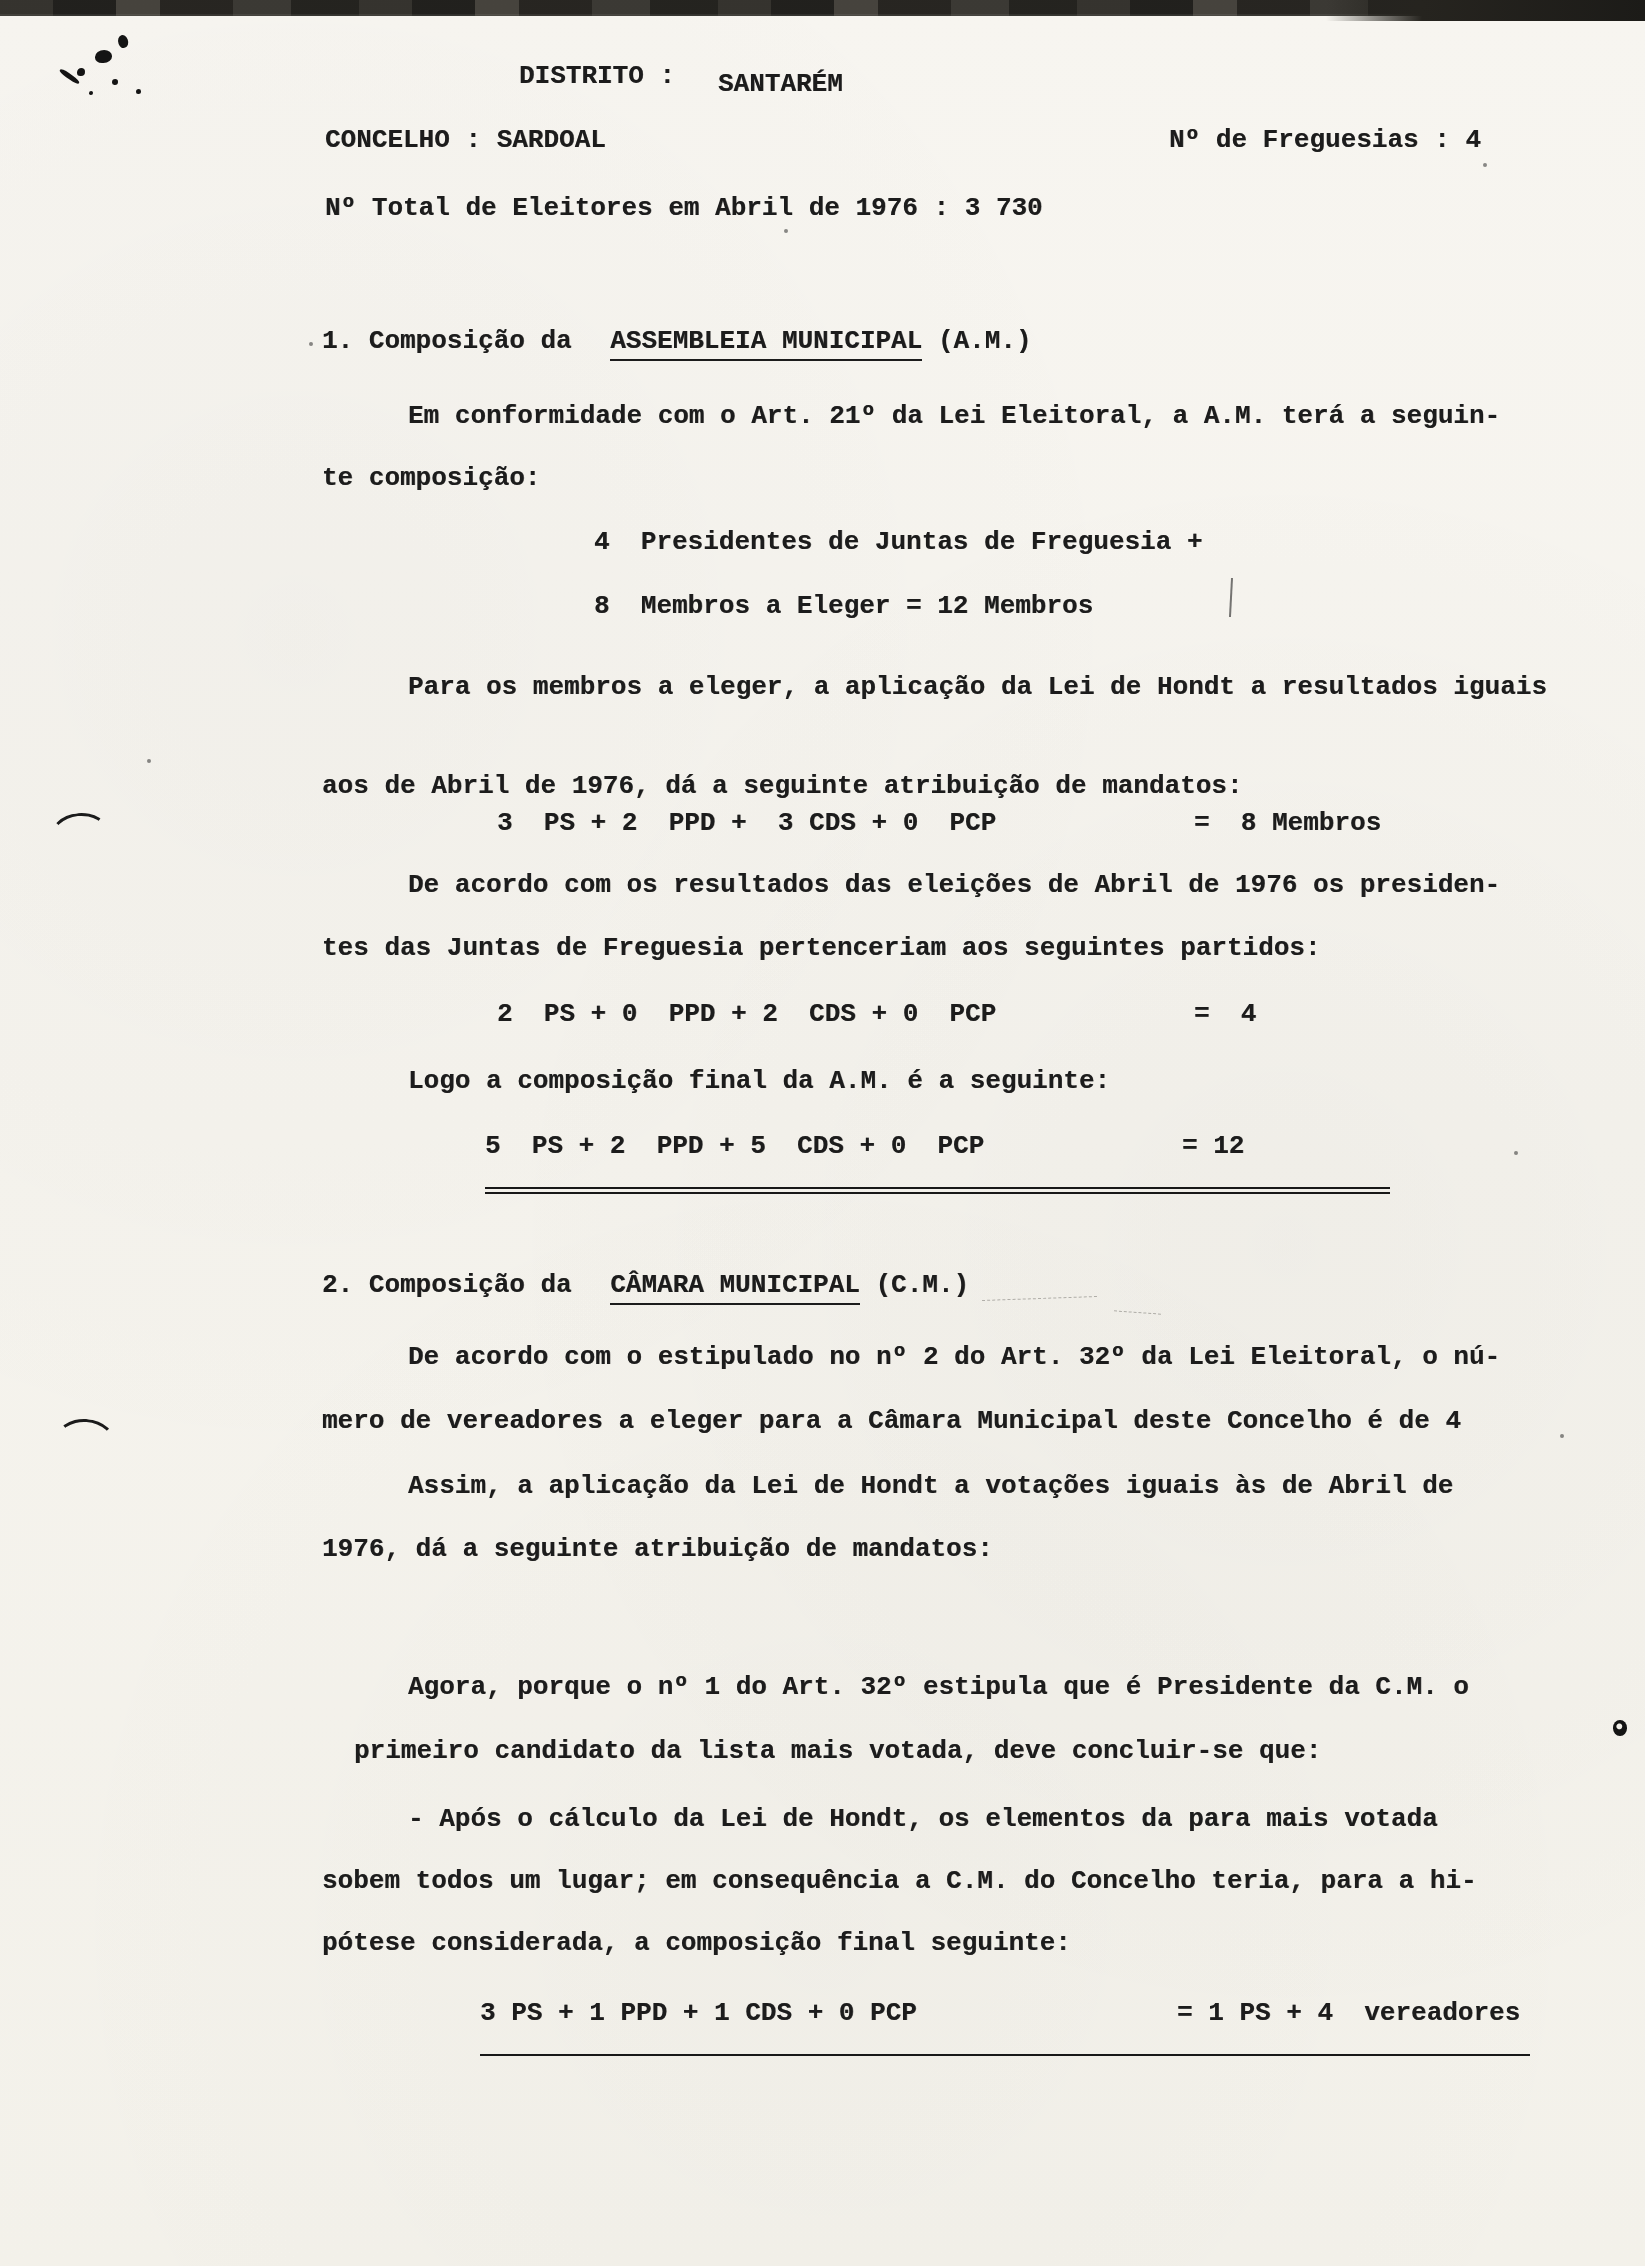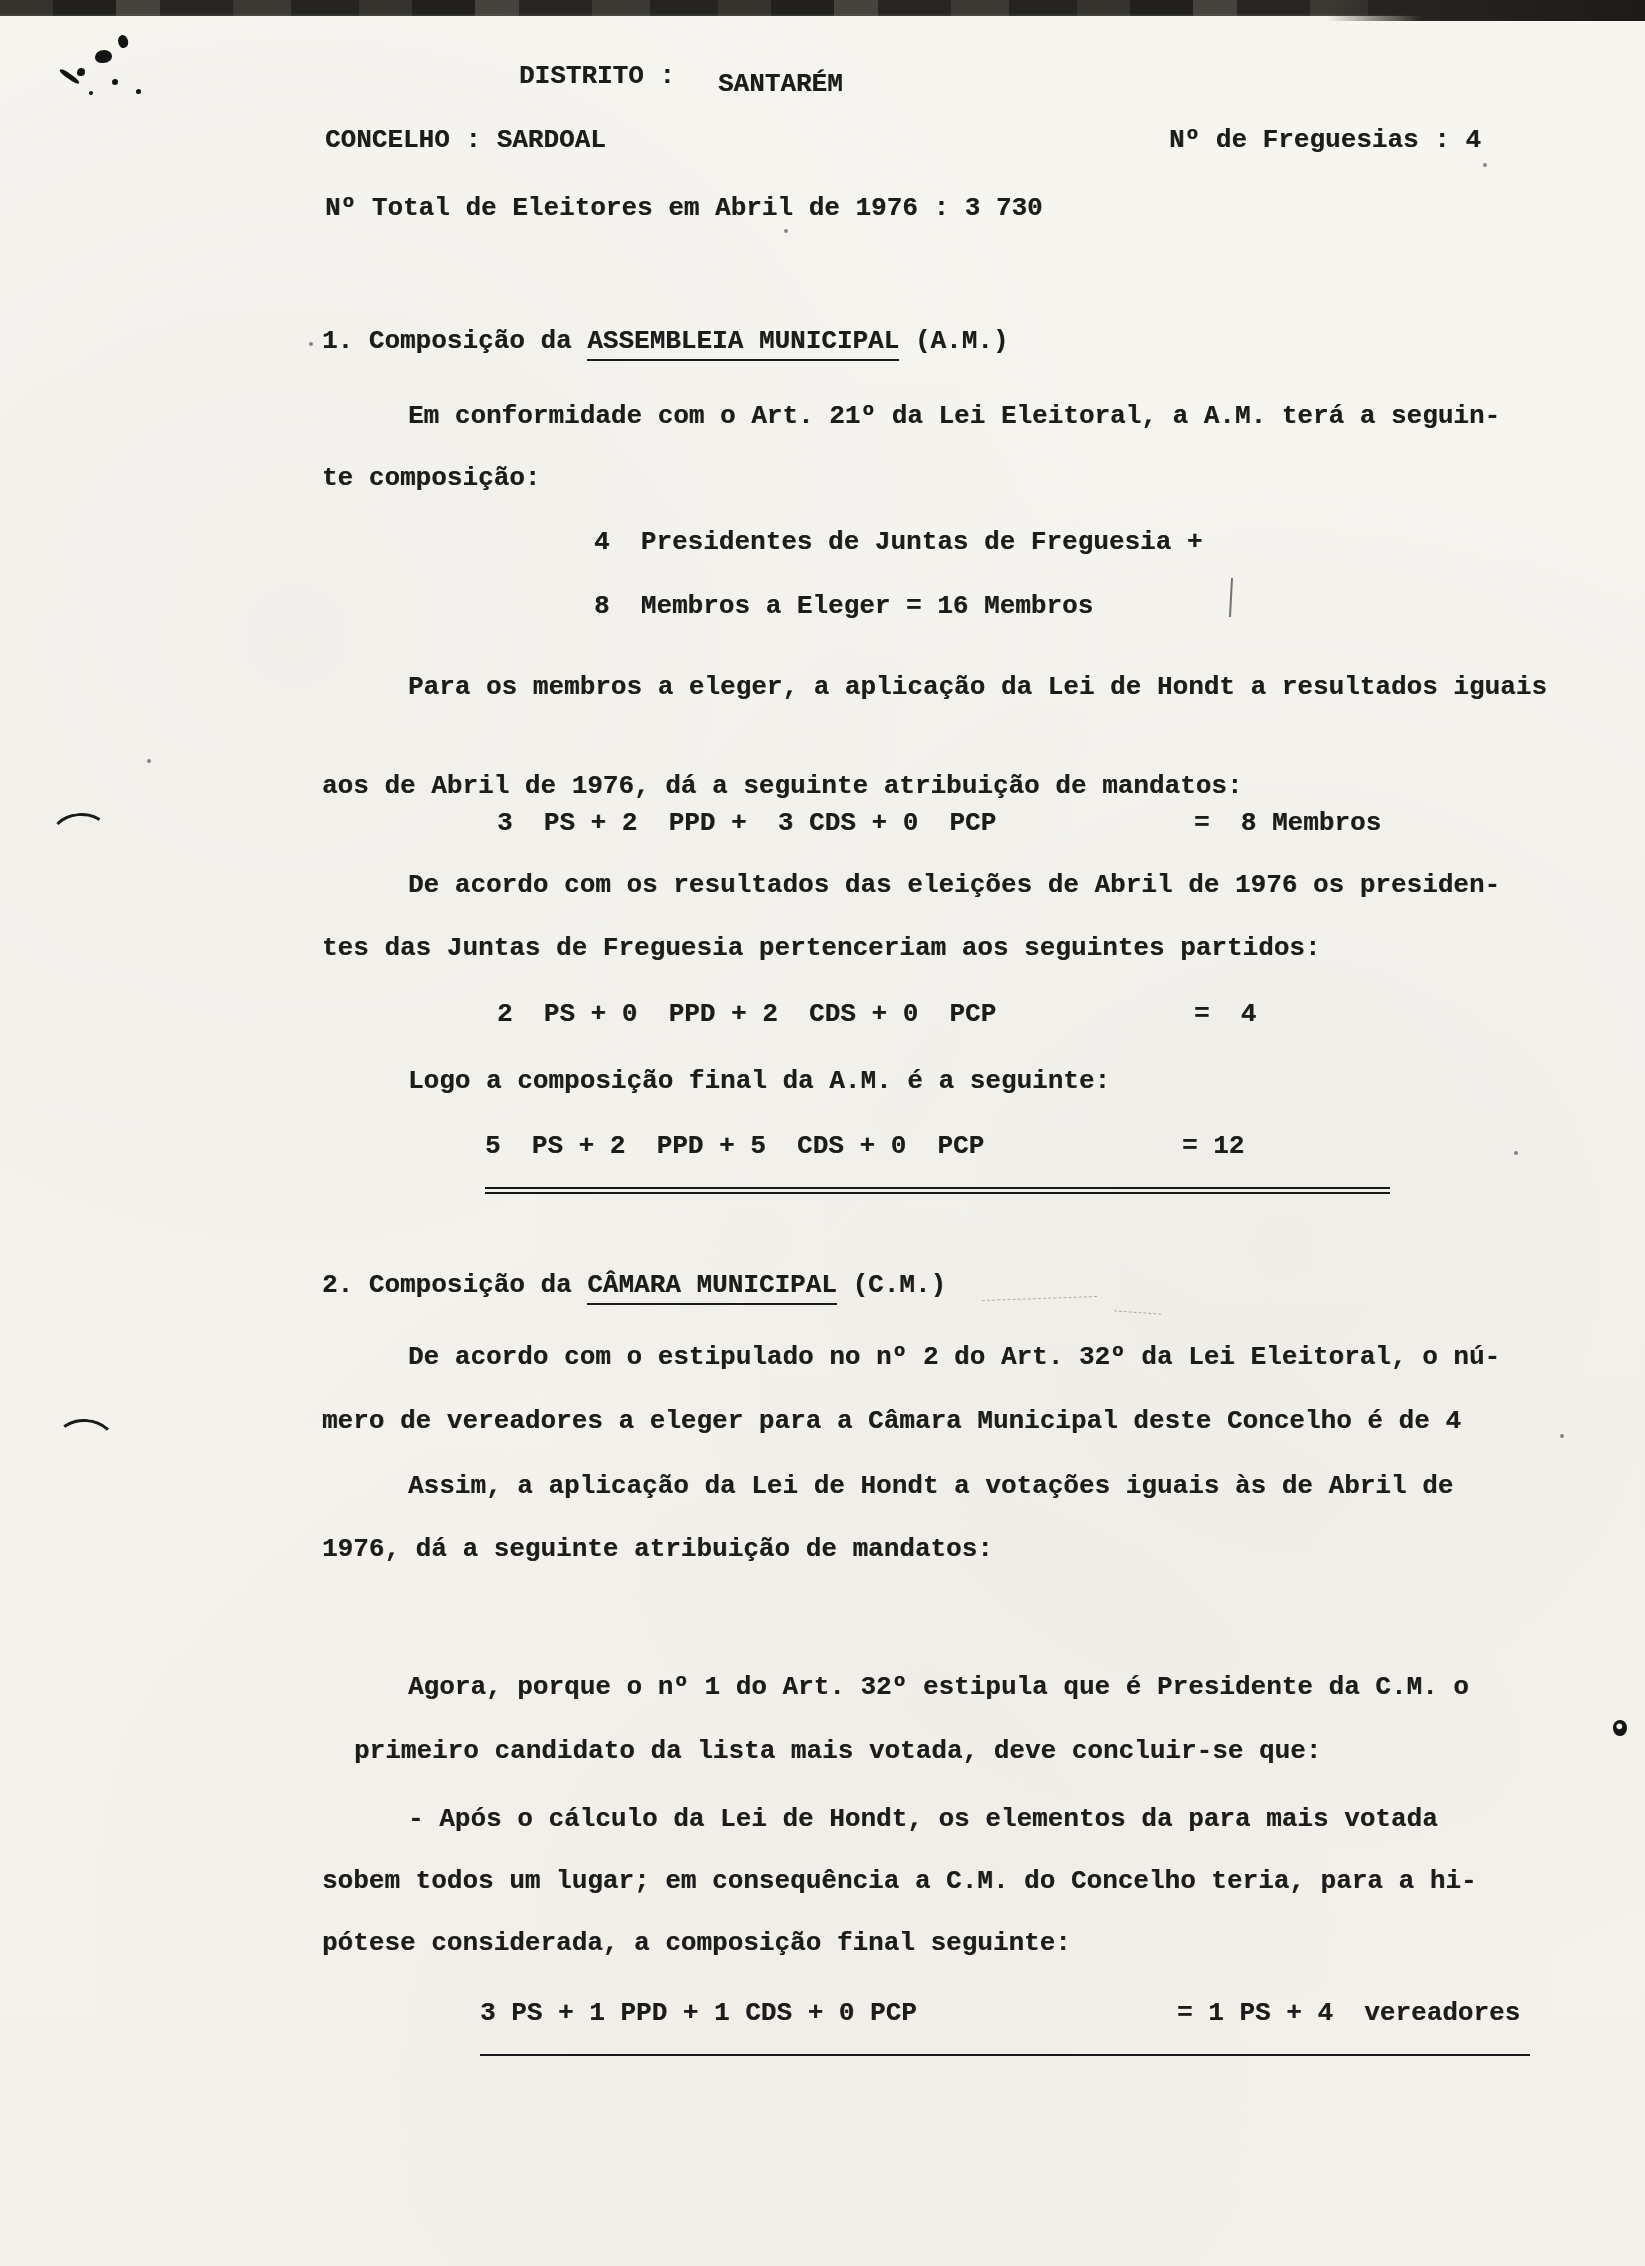--- a/index.html
+++ b/index.html
@@ -21,20 +21,21 @@
   .line {
     position: absolute;
     font-size: 26px;
     line-height: 33px;
     white-space: pre;
     text-shadow: 0.4px 0.3px 0 rgba(25,25,25,0.55);
   }
   .u {
     border-bottom: 2.9px solid #1c1c1c;
     padding-bottom: 2.9px;
+    margin-left: 23px;
   }
   .eq-left { display: inline-block; min-width: 697px; }
   .final-eq { display: inline-block; padding-bottom: 24px; }
   .double-rule { border-bottom: 7.8px double #181818; padding-right: 146px; }
   .single-rule { border-bottom: 2.9px solid #181818; padding-right: 9.7px; }
 
   
   .scan-band {
     position: absolute; left: 0; right: 0; height: 14.6px;
     background: repeating-linear-gradient(90deg,
@@ -111,21 +112,21 @@
   <div class="line" style="left:325px; top:124px;">CONCELHO : SARDOAL</div>
   <div class="line" style="left:1169px; top:124px;">Nº de Freguesias : 4</div>
   <div class="line" style="left:325px; top:192px;">Nº Total de Eleitores em Abril de 1976 : 3 730</div>
 
   <div class="line" style="left:322px; top:325px;"><span>1. Composição da </span><span class="u">ASSEMBLEIA MUNICIPAL</span><span> (A.M.)</span></div>
 
   <div class="line" style="left:408px; top:400px;">Em conformidade com o Art. 21º da Lei Eleitoral, a A.M. terá a seguin-</div>
   <div class="line" style="left:322px; top:462px;">te composição:</div>
 
   <div class="line" style="left:594px; top:526px;">4  Presidentes de Juntas de Freguesia +</div>
-  <div class="line" style="left:594px; top:590px;">8  Membros a Eleger = 16 Membros</div>
+  <div class="line" style="left:594px; top:590px;">8  Membros a Eleger = 12 Membros</div>
 
   <div class="line" style="left:408px; top:671px;">Para os membros a eleger, a aplicação da Lei de Hondt a resultados iguais</div>
   <div class="line" style="left:322px; top:770px;">aos de Abril de 1976, dá a seguinte atribuição de mandatos:</div>
 
   <div class="line" style="left:497px; top:807px;"><span class="eq-left">3  PS + 2  PPD +  3 CDS + 0  PCP</span><span>=  8 Membros</span></div>
 
   <div class="line" style="left:408px; top:869px;">De acordo com os resultados das eleições de Abril de 1976 os presiden-</div>
   <div class="line" style="left:322px; top:932px;">tes das Juntas de Freguesia pertenceriam aos seguintes partidos:</div>
 
   <div class="line" style="left:497px; top:998px;"><span class="eq-left">2  PS + 0  PPD + 2  CDS + 0  PCP</span><span>=  4</span></div>

